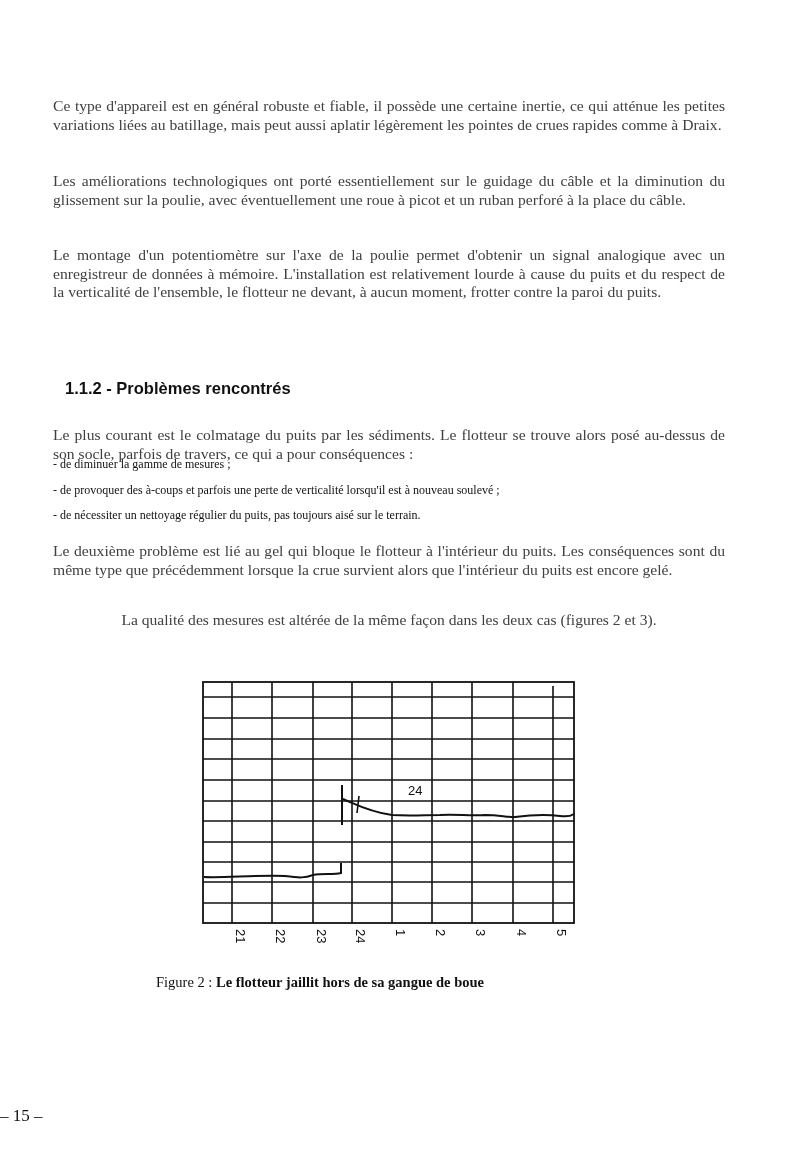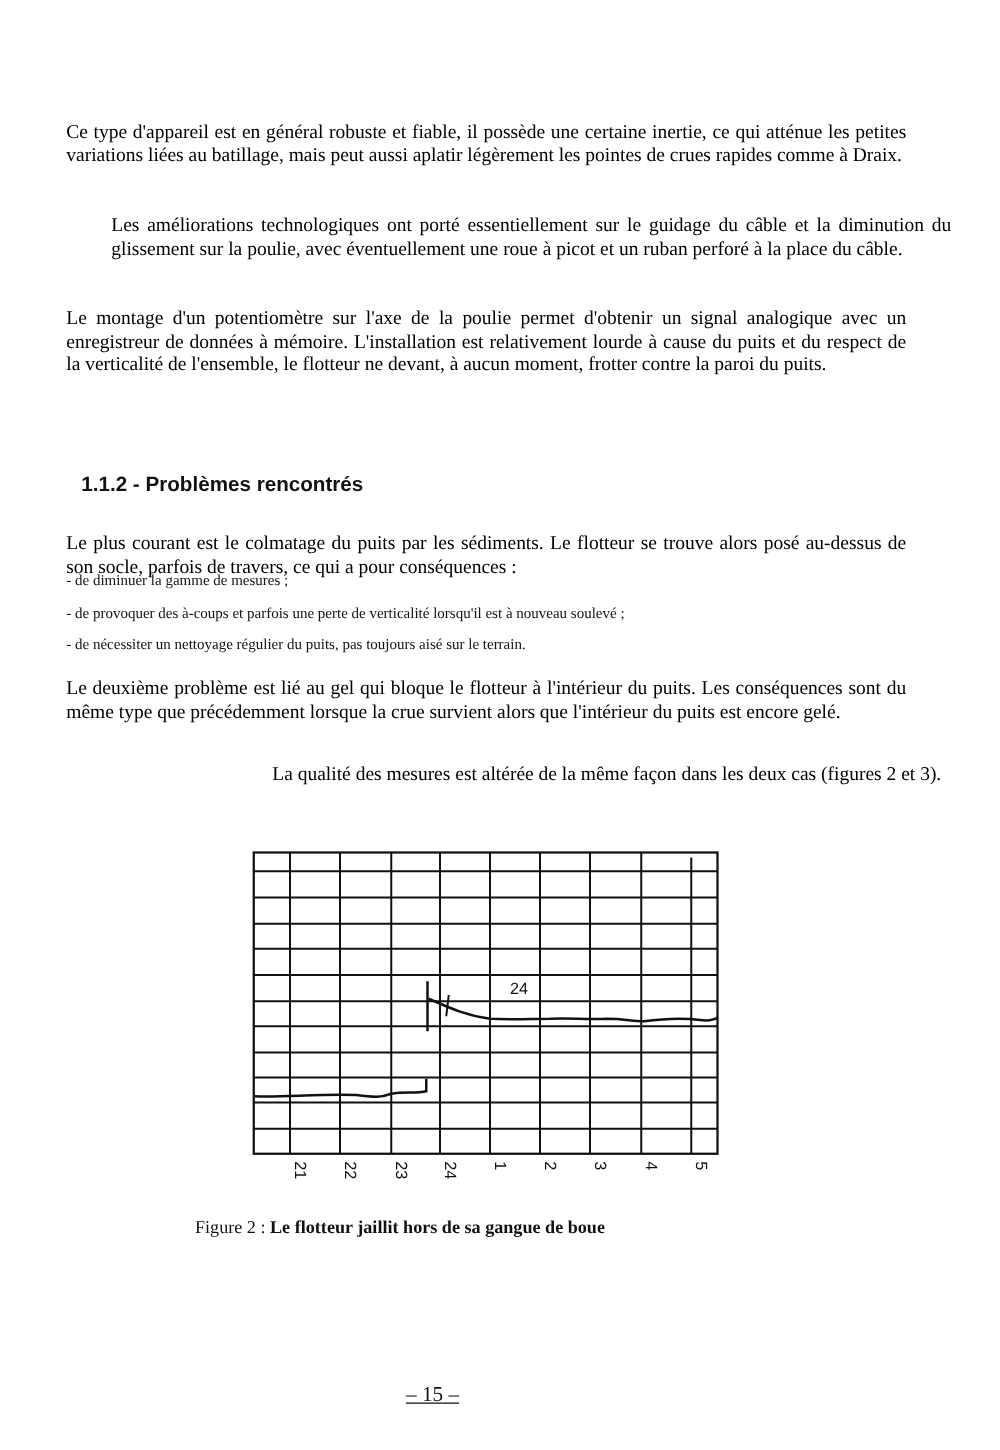--- a/index.html
+++ b/index.html
@@ -2,58 +2,58 @@
 <html><head>
   <meta charset="utf-8">
   <style>
     html, body { margin: 0; padding: 0; background: #ffffff; }
     body { width: 800px; height: 1160px; position: relative; overflow: hidden; color: #111; }
     .page { position: absolute; left: 0; top: 0; width: 800px; height: 1160px; background: #fff; }
     .para {
       position: absolute; left: 53px; width: 672px;
       font-family: "Liberation Serif", "DejaVu Serif", serif;
       font-size: 15.6px; line-height: 18.6px; text-align: justify;
-      margin: 0; color: #000000;
+      margin: 0; color: #404040;
     }
-    .para.nojust { text-align: right; margin-left: 28px; }
+    .para.nojust { text-align: center; }
     .heading {
       position: absolute; left: 53px; top: 367px;
       font-family: "Liberation Sans", "DejaVu Sans", sans-serif;
       font-weight: bold; font-size: 16.5px; margin: 12px; color: #111;
     }
     .bullet {
       position: absolute; left: 53px;
       font-family: "Liberation Serif", "DejaVu Serif", serif;
       font-size: 12px; line-height: 18px; margin: 0; color: #111;
     }
     .figure { position: absolute; left: 195px; top: 670px; width: 400px; height: 285px; }
     .caption {
       position: absolute; left: 0; width: 640px; top: 974px; text-align: center;
       font-family: "Liberation Serif", "DejaVu Serif", serif; font-size: 14.5px; color: #111;
     }
     .caption b { font-weight: bold; }
     .pagenum {
-      position: absolute; left: 0; width: 692px; top: 1106px; text-align: center;
-      font-family: "Liberation Serif", "DejaVu Serif", serif; font-size: 17px; color: #111; text-decoration: underline;
+      position: absolute; left: 0; width: 692px; top: 1106px; text-align: left;
+      font-family: "Liberation Serif", "DejaVu Serif", serif; font-size: 17px; color: #111;
     }
     .tick-label {
       font-family: "Liberation Sans", "DejaVu Sans", sans-serif; font-size: 13px; fill: #111;
     }
     .inplot-label {
       font-family: "Liberation Sans", "DejaVu Sans", sans-serif; font-size: 13px; fill: #111;
     }
   </style>
 </head>
 <body>
 
 <div class="page">
 
   <p class="para" style="top:97px;">Ce type d'appareil est en général robuste et fiable, il possède une certaine inertie, ce qui atténue les petites variations liées au batillage, mais peut aussi aplatir légèrement les pointes de crues rapides comme à Draix.</p>
 
-  <p class="para" style="top:172px;margin-left:36px;">Les améliorations technologiques ont porté essentiellement sur le guidage du câble et la diminution du glissement sur la poulie, avec éventuellement une roue à picot et un ruban perforé à la place du câble.</p>
+  <p class="para" style="top:172px;">Les améliorations technologiques ont porté essentiellement sur le guidage du câble et la diminution du glissement sur la poulie, avec éventuellement une roue à picot et un ruban perforé à la place du câble.</p>
 
   <p class="para" style="top:246px;">Le montage d'un potentiomètre sur l'axe de la poulie permet d'obtenir un signal analogique avec un enregistreur de données à mémoire. L'installation est relativement lourde à cause du puits et du respect de la verticalité de l'ensemble, le flotteur ne devant, à aucun moment, frotter contre la paroi du puits.</p>
 
   <h2 class="heading">1.1.2 - Problèmes rencontrés</h2>
 
   <p class="para" style="top:405px;margin-top:21px;">Le plus courant est le colmatage du puits par les sédiments. Le flotteur se trouve alors posé au-dessus de son socle, parfois de travers, ce qui a pour conséquences :</p>
 
   <p class="bullet" style="top:455px;">- de diminuer la gamme de mesures ;</p>
   <p class="bullet" style="top:481px;">- de provoquer des à-coups et parfois une perte de verticalité lorsqu'il est à nouveau soulevé ;</p>
   <p class="bullet" style="top:506px;">- de nécessiter un nettoyage régulier du puits, pas toujours aisé sur le terrain.</p>

